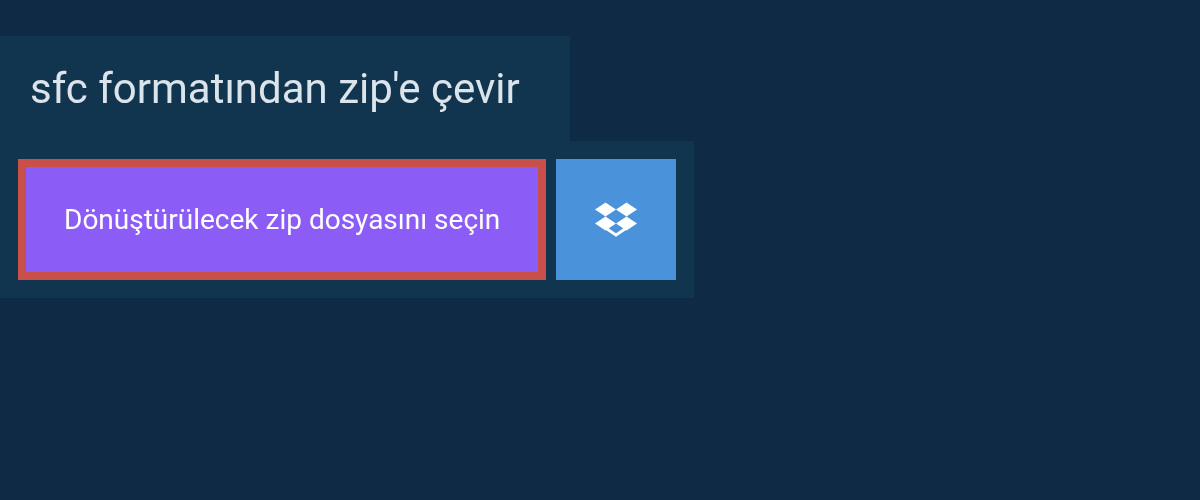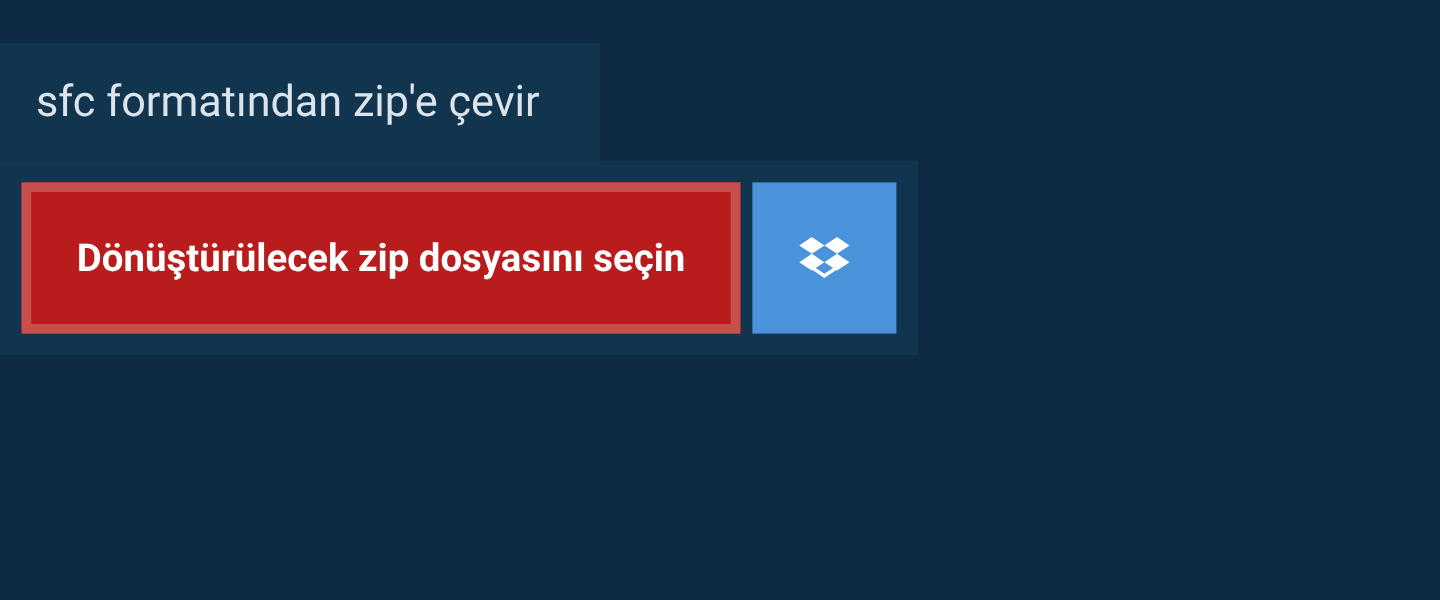--- a/index.html
+++ b/index.html
@@ -15,41 +15,41 @@
       overflow: hidden;
     }
     .header-tab {
       display: inline-block;
       background-color: #11344f;
       padding: 28px 50px 28px 30px;
       margin-top: 36px;
     }
     .header-title {
       color: #dce4eb;
-      font-size: 36px;
+      font-size: 42px;
       font-weight: 400;
     }
     .button-panel {
       background-color: #11344f;
       padding: 18px 18px;
       margin-top: 0;
       display: inline-flex;
       align-items: stretch;
       gap: 10px;
       width: auto;
     }
     .panel-wrapper {
       display: block;
     }
     .select-file-button {
-      background-color: #b91c1c;
+      background-color: #8b5cf6;
       border: 8px solid #c94f4a;
       color: #ffffff;
-      font-size: 32px;
-      font-weight: 700;
+      font-size: 28px;
+      font-weight: 400;
       padding: 36px 38px;
       cursor: pointer;
       text-align: center;
       white-space: nowrap;
     }
     .dropbox-button {
       background-color: #4a92d9;
       color: #ffffff;
       width: 120px;
       display: flex;

